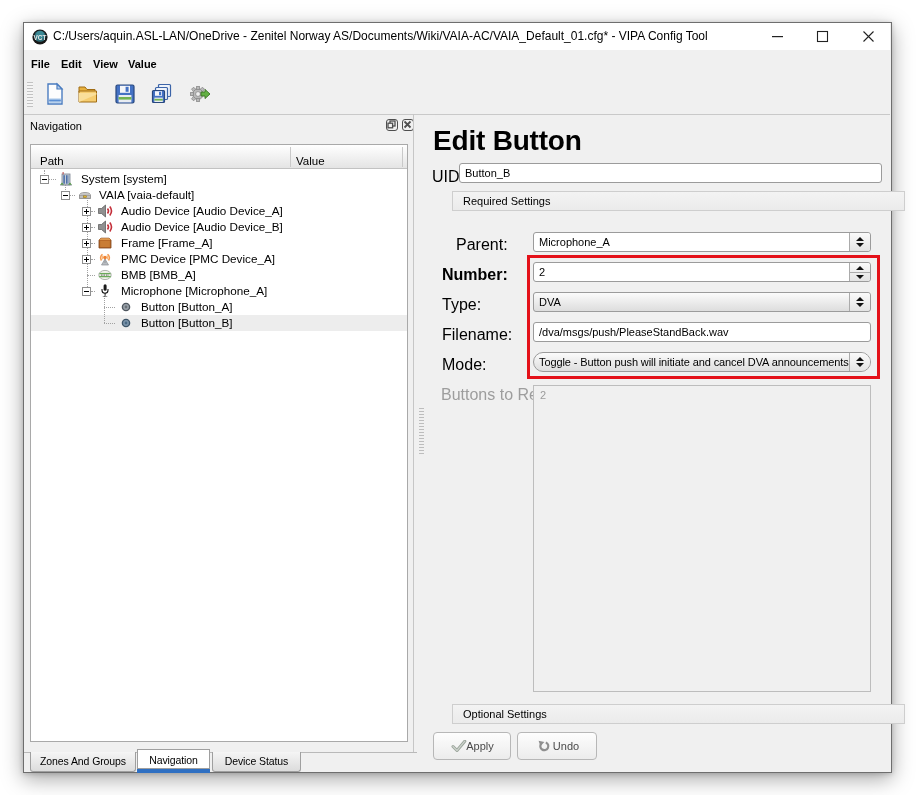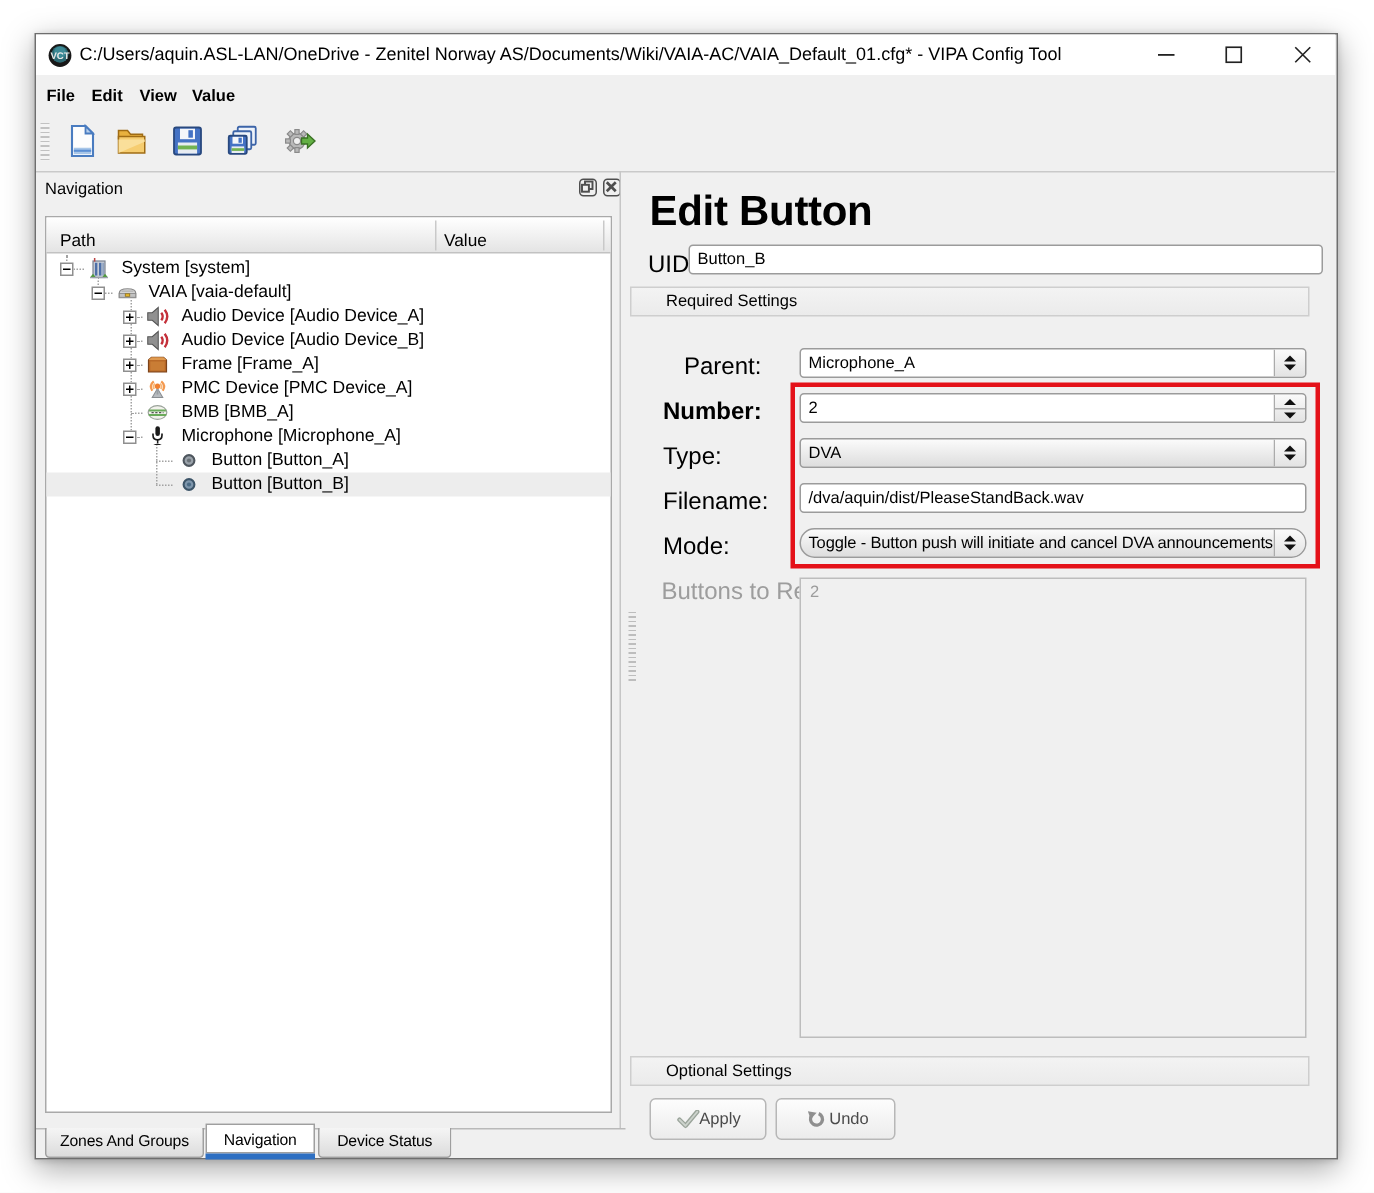--- a/index.html
+++ b/index.html
@@ -54,22 +54,22 @@
 #vline { position:absolute; left:413px; top:114px; width:1px; height:638px; background:#c6c6c6; }
 #spdots { position:absolute; left:419px; top:408px; width:5px; height:46px;
   background:repeating-linear-gradient(180deg,#bdbdbd 0 1px,#f0f0f0 1px 3px); }
 
 #ptitle { position:absolute; left:433px; top:125px; font-size:28px; font-weight:bold; color:#000; letter-spacing:-0.2px; }
 .flabel { position:absolute; font-size:16px; color:#000; }
 .field { position:absolute; left:533px; width:338px; height:20px; border:1px solid #9b9b9b;
   border-radius:3px; background:#fff; font-size:11px; line-height:19px; color:#000;
   padding-left:5px; white-space:pre; overflow:hidden; }
 .gray { background:linear-gradient(#fbfbfb,#dddddd); }
-.sbar { position:absolute; left:420px; width:453px; height:20px; background:linear-gradient(#f3f3f3,#ebebeb);
-  border:1px solid #cecece; font-size:11px; line-height:19px; color:#000; padding-left:23px; }
+.sbar { position:absolute; left:452px; width:453px; height:20px; background:linear-gradient(#f3f3f3,#ebebeb);
+  border:1px solid #cecece; font-size:11px; line-height:19px; color:#000; padding-left:10px; }
 .spin { position:absolute; right:0; top:0; bottom:0; width:21px; border-left:1px solid #ababab; background:linear-gradient(#fafafa,#e3e3e3); border-radius:0 2px 2px 0; letter-spacing:0; }
 .arrup { position:absolute; left:6px; top:4px; width:0; height:0;
   border-left:4px solid transparent; border-right:4px solid transparent; border-bottom:4px solid #111; }
 .arrdn { position:absolute; left:6px; bottom:4px; width:0; height:0;
   border-left:4px solid transparent; border-right:4px solid transparent; border-top:4px solid #111; }
 #numspin::after { content:""; position:absolute; left:0; top:9px; width:100%; height:1px; background:#ababab; }
 #numspin .arrup { top:2.5px; border-bottom-width:4.5px; }
 #numspin .arrdn { bottom:2.5px; border-top-width:4.5px; }
 #redrect { position:absolute; left:527px; top:255px; width:353px; height:124px; border:3px solid #e41119; }
 #btextarea { position:absolute; left:533px; top:385px; width:338px; height:307px;
@@ -297,21 +297,21 @@
 <div class="sbar" style="top:191px;">Required Settings</div>
 <div class="flabel" style="left:456px; top:236px;">Parent:</div>
 <div class="flabel" style="left:442px; top:266px;font-weight:bold;">Number:</div>
 <div class="flabel" style="left:442px; top:296px;">Type:</div>
 <div class="flabel" style="left:442px; top:326px;">Filename:</div>
 <div class="flabel" style="left:442px; top:356px;">Mode:</div>
 <div class="flabel" style="left:441px; top:386px; color:#9d9d9d;">Buttons to Reset:</div>
 <div class="field" style="top:232px;">Microphone_A<span class="spin"><i class="arrup"></i><i class="arrdn"></i></span></div>
 <div class="field" style="top:262px;">2<span class="spin" id="numspin"><i class="arrup"></i><i class="arrdn"></i></span></div>
 <div class="field gray" style="top:292px;">DVA<span class="spin"><i class="arrup"></i><i class="arrdn"></i></span></div>
-<div class="field" style="top:322px;">/dva/aquin/dist/PleaseStandBack.wav</div>
+<div class="field" style="top:322px;">/dva/msgs/push/PleaseStandBack.wav</div>
 <div class="field gray" style="top:352px; letter-spacing:-0.1px;border-radius:10px;">Toggle - Button push will initiate and cancel DVA announcements<span class="spin" style="letter-spacing:0;"><i class="arrup"></i><i class="arrdn"></i></span></div>
 <div id="redrect"></div>
 <div id="btextarea">2</div>
 <div class="sbar" style="top:704px;">Optional Settings</div>
 <div class="pbtn" style="left:433px; width:78px; padding-left:16px;">Apply</div>
 <div class="pbtn" style="left:517px; width:80px; padding-left:18px;">Undo</div>
 <svg class="abs" style="left:451px; top:740px;" width="16" height="13" viewBox="0 0 16 13">
 <path d="M2,6.5 L6,10.5 L13.8,1.2" fill="none" stroke="#9aa49a" stroke-width="3" stroke-linecap="round" stroke-linejoin="round"></path>
 <path d="M2,6.5 L6,10.5 L13.8,1.2" fill="none" stroke="#ccd2cc" stroke-width="1.2" stroke-linecap="round" stroke-linejoin="round"></path>
 </svg>

